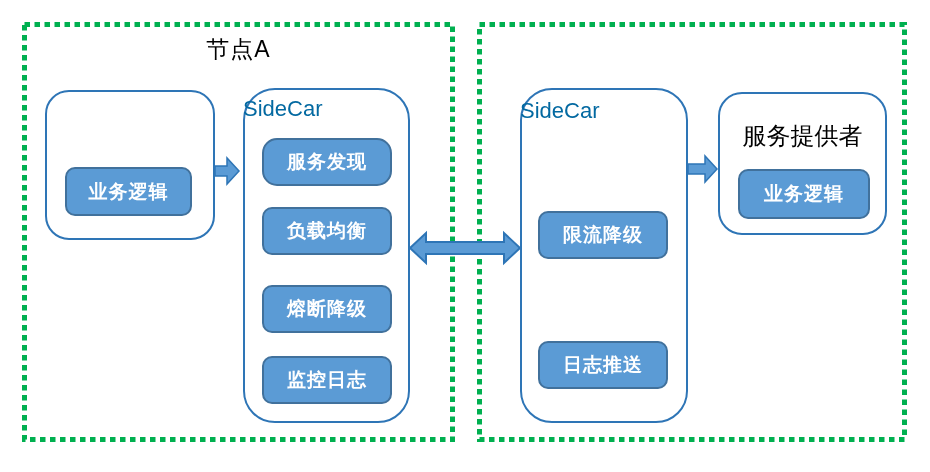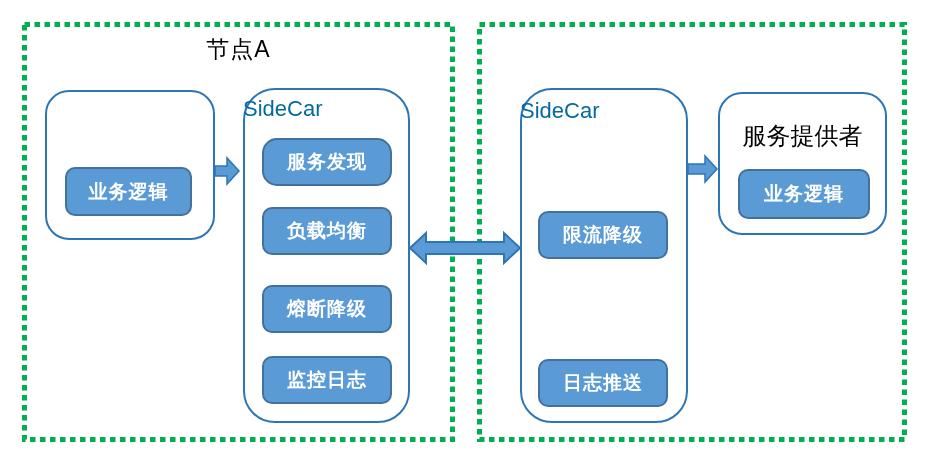--- a/index.html
+++ b/index.html
@@ -71,21 +71,21 @@
   .chip-a3 { top: 356px; }
 
   
   .node-b-title   { left: 477px; top: 34px;  width: 430px; }
   .sidecar-b-box  { left: 520px; top: 88px;  width: 168px; height: 335px; }
   .sidecar-b-title{ left: 520px; top: 98px;  width: 168px; }
   .chip-b         { left: 538px; width: 130px; height: 48px; }
   .chip-b0 { top: 138px; }
   .chip-b1 { top: 211px; }
   .chip-b2 { top: 287px; }
-  .chip-b3 { top: 359px; }
+  .chip-b3 { top: 341px; }
   .provider-box   { left: 718px; top: 92px;  width: 169px; height: 143px; }
   .provider-label { left: 718px; top: 120px; width: 169px; }
   .provider-chip  { left: 738px; top: 169px; width: 132px; height: 50px; }
 </style>
 </head>
 <body>
 
 <div class="stage">
 
   <svg class="layer" viewBox="0 0 930 472">

